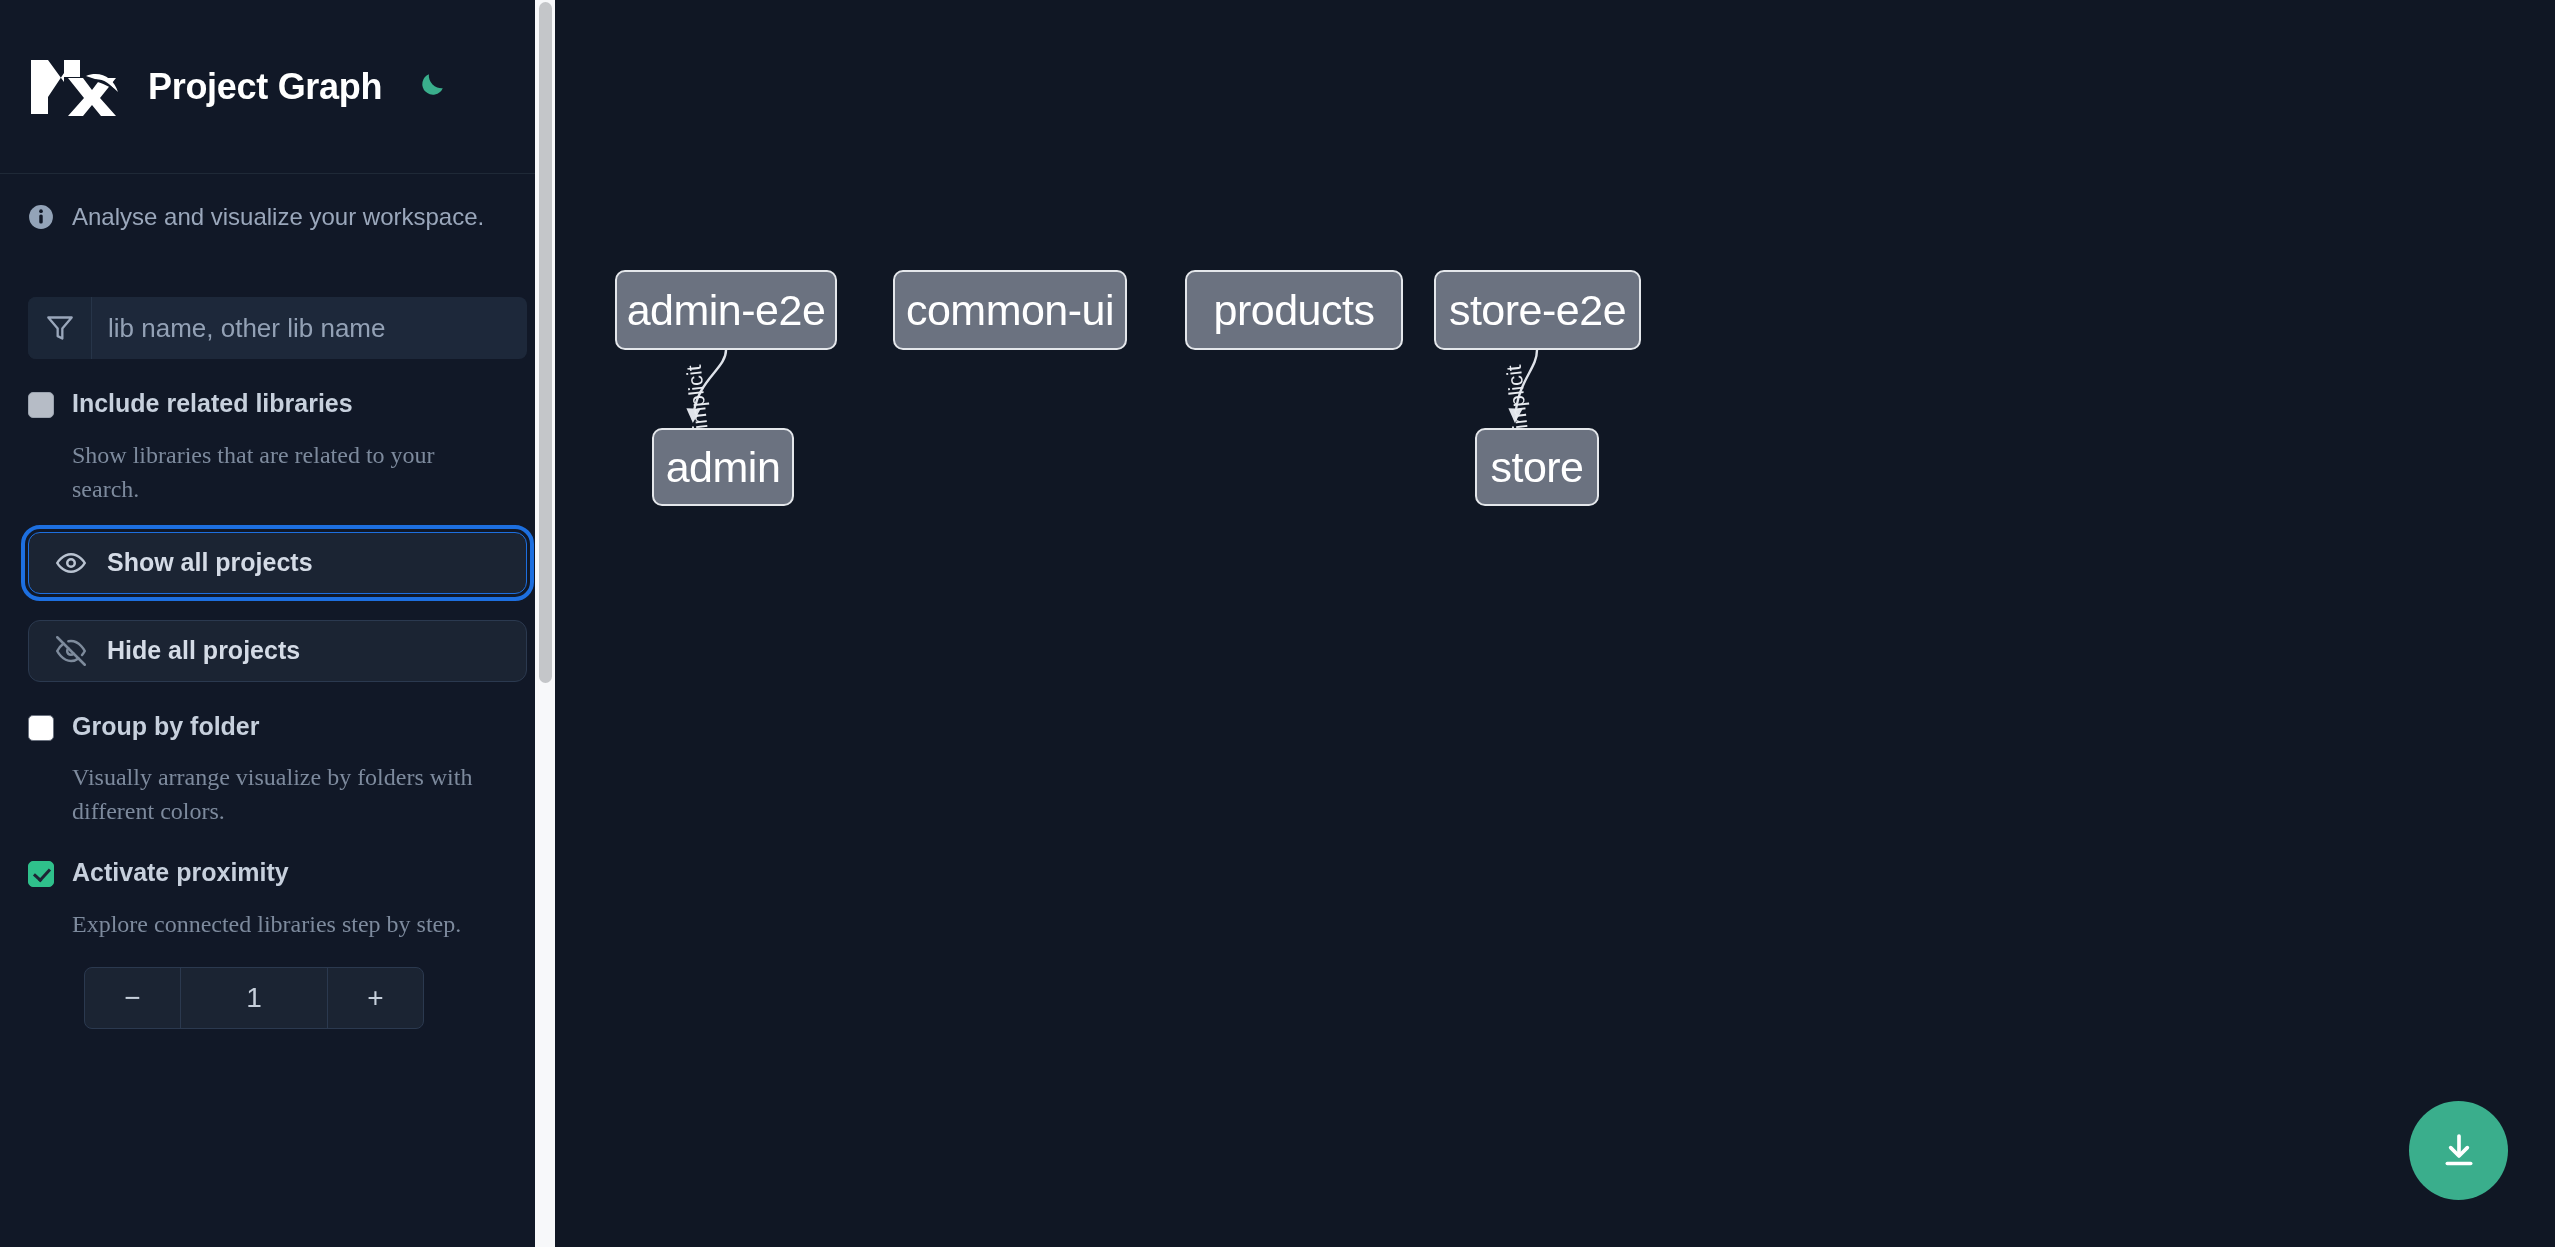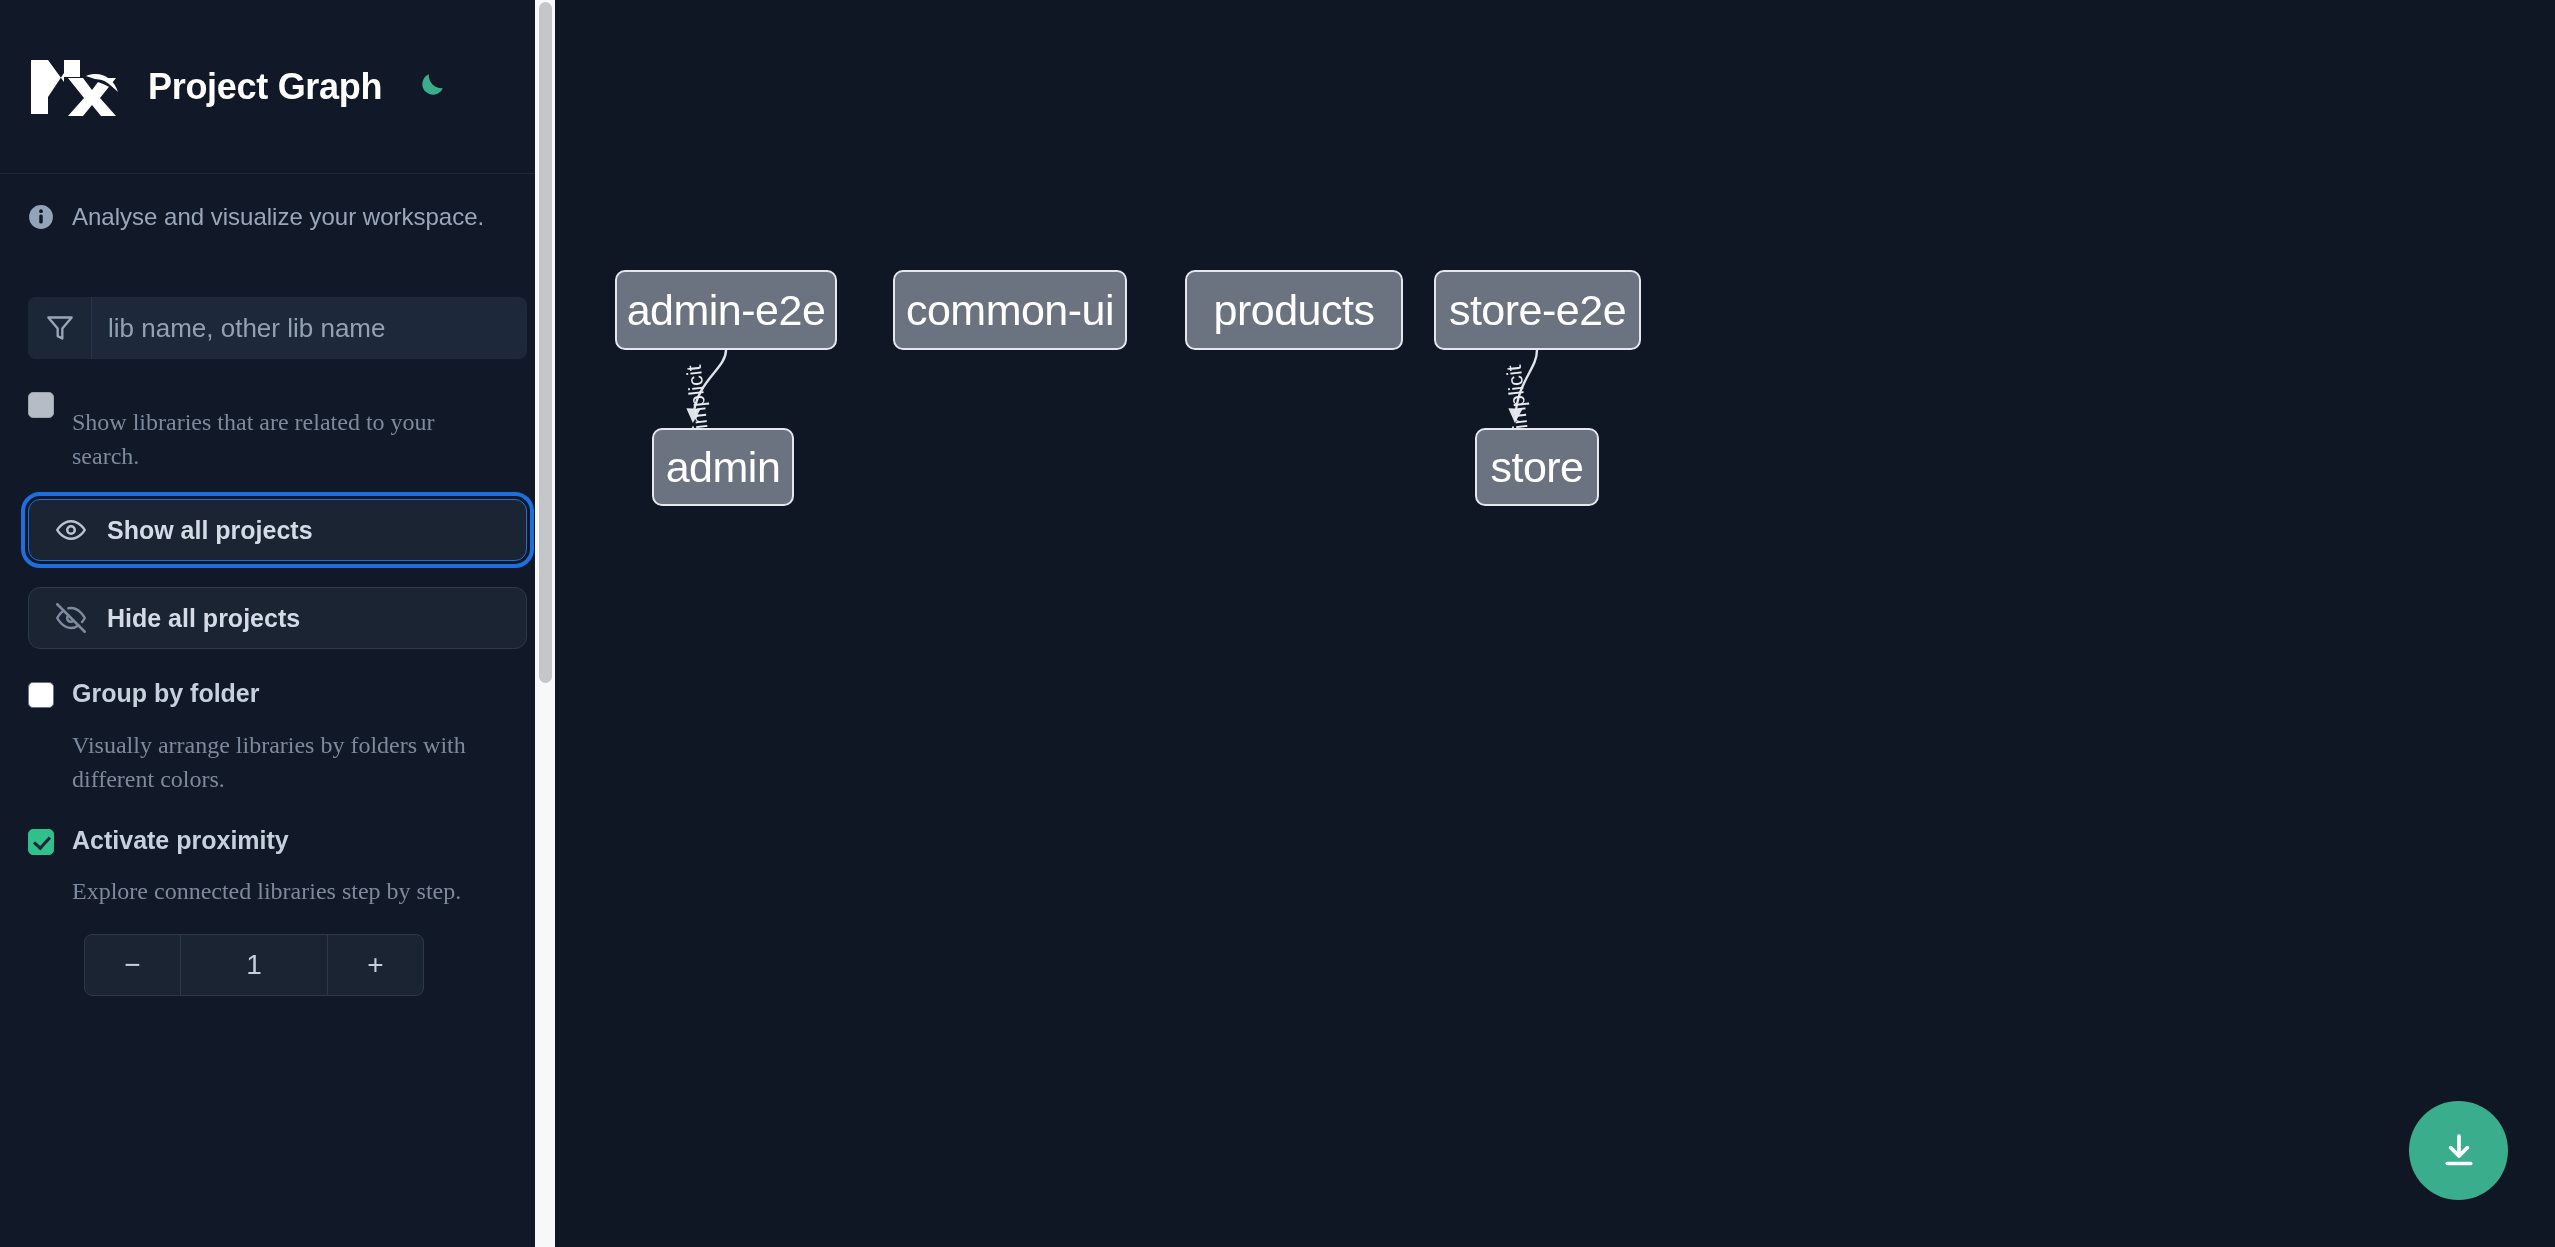--- a/index.html
+++ b/index.html
@@ -250,20 +250,21 @@
           <svg width="28" height="28" viewBox="0 0 24 24" fill="none" stroke="#9aa7bb" stroke-width="2" stroke-linecap="round" stroke-linejoin="round">
             <polygon points="22 3 2 3 10 12.46 10 19 14 21 14 12.46 22 3"></polygon>
           </svg>
         </div>
         <input class="filter-input" type="text" placeholder="lib name, other lib name" style="">
       </div>
 
       <div class="check-row">
         <div class="cbox disabled"></div>
         <div class="check-text">
+          <div class="check-label">Include related libraries</div>
           <div class="check-desc">Show libraries that are related to your search.</div>
         </div>
       </div>
 
       <div class="act-btn focused">
         <span class="bicon">
           <svg width="30" height="30" viewBox="0 0 24 24" fill="none" stroke="#b9c3d1" stroke-width="2" stroke-linecap="round" stroke-linejoin="round">
             <path d="M1 12s4-7 11-7 11 7 11 7-4 7-11 7-11-7-11-7z"></path>
             <circle cx="12" cy="12" r="3"></circle>
           </svg>
@@ -278,21 +279,21 @@
             <line x1="1" y1="1" x2="23" y2="23"></line>
           </svg>
         </span>
         <span class="blabel">Hide all projects</span>
       </div>
 
       <div class="check-row">
         <div class="cbox unchecked"></div>
         <div class="check-text">
           <div class="check-label">Group by folder</div>
-          <div class="check-desc">Visually arrange libraries by folders with different colors.</div>
+          <div class="check-desc">Visually arrange visualize by folders with different colors.</div>
         </div>
       </div>
 
       <div class="check-row">
         <div class="cbox checked"></div>
         <div class="check-text">
           <div class="check-label">Activate proximity</div>
           <div class="check-desc">Explore connected libraries step by step.</div>
         </div>
       </div>

